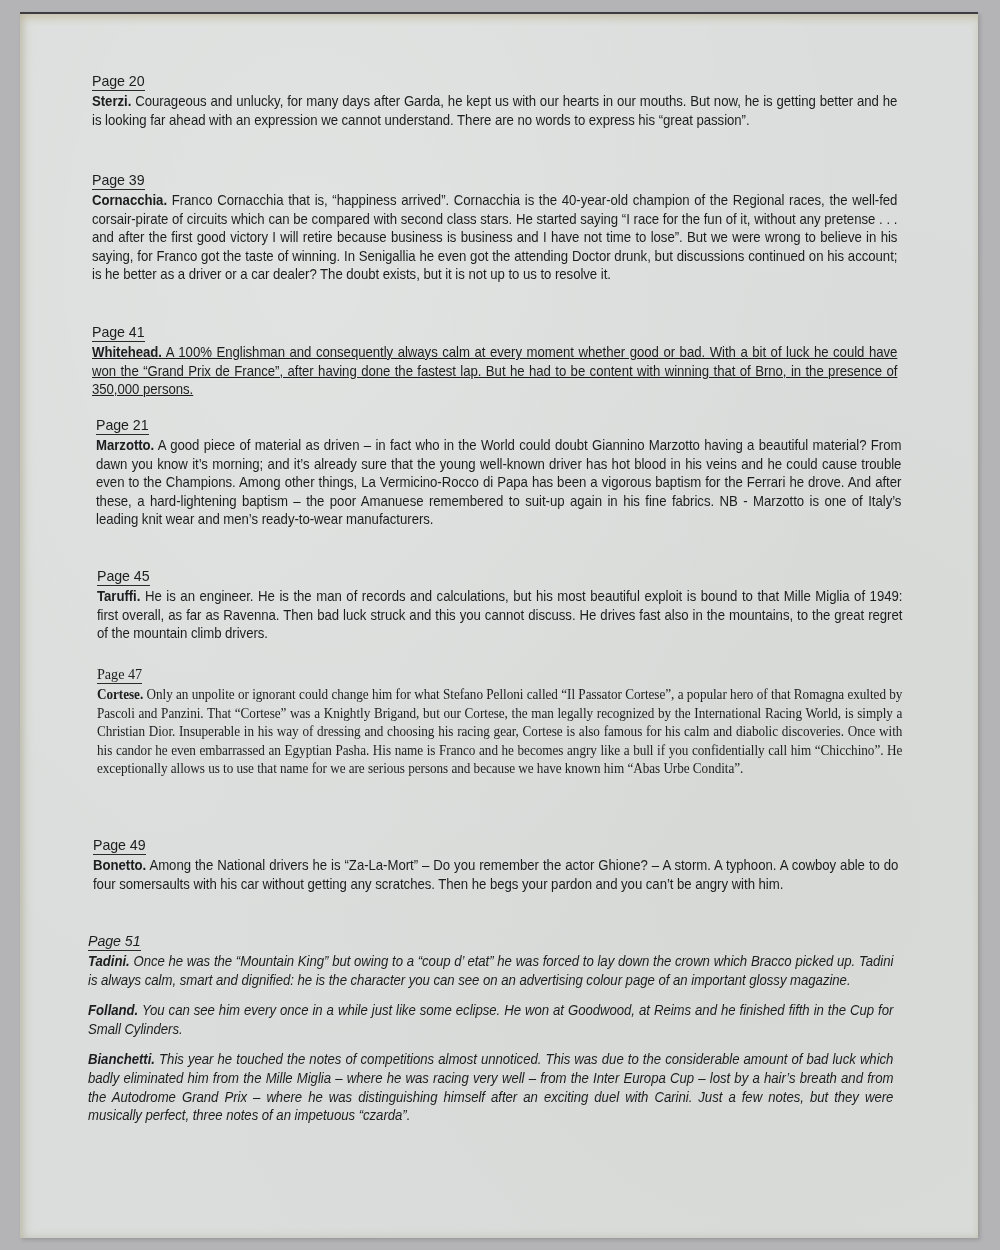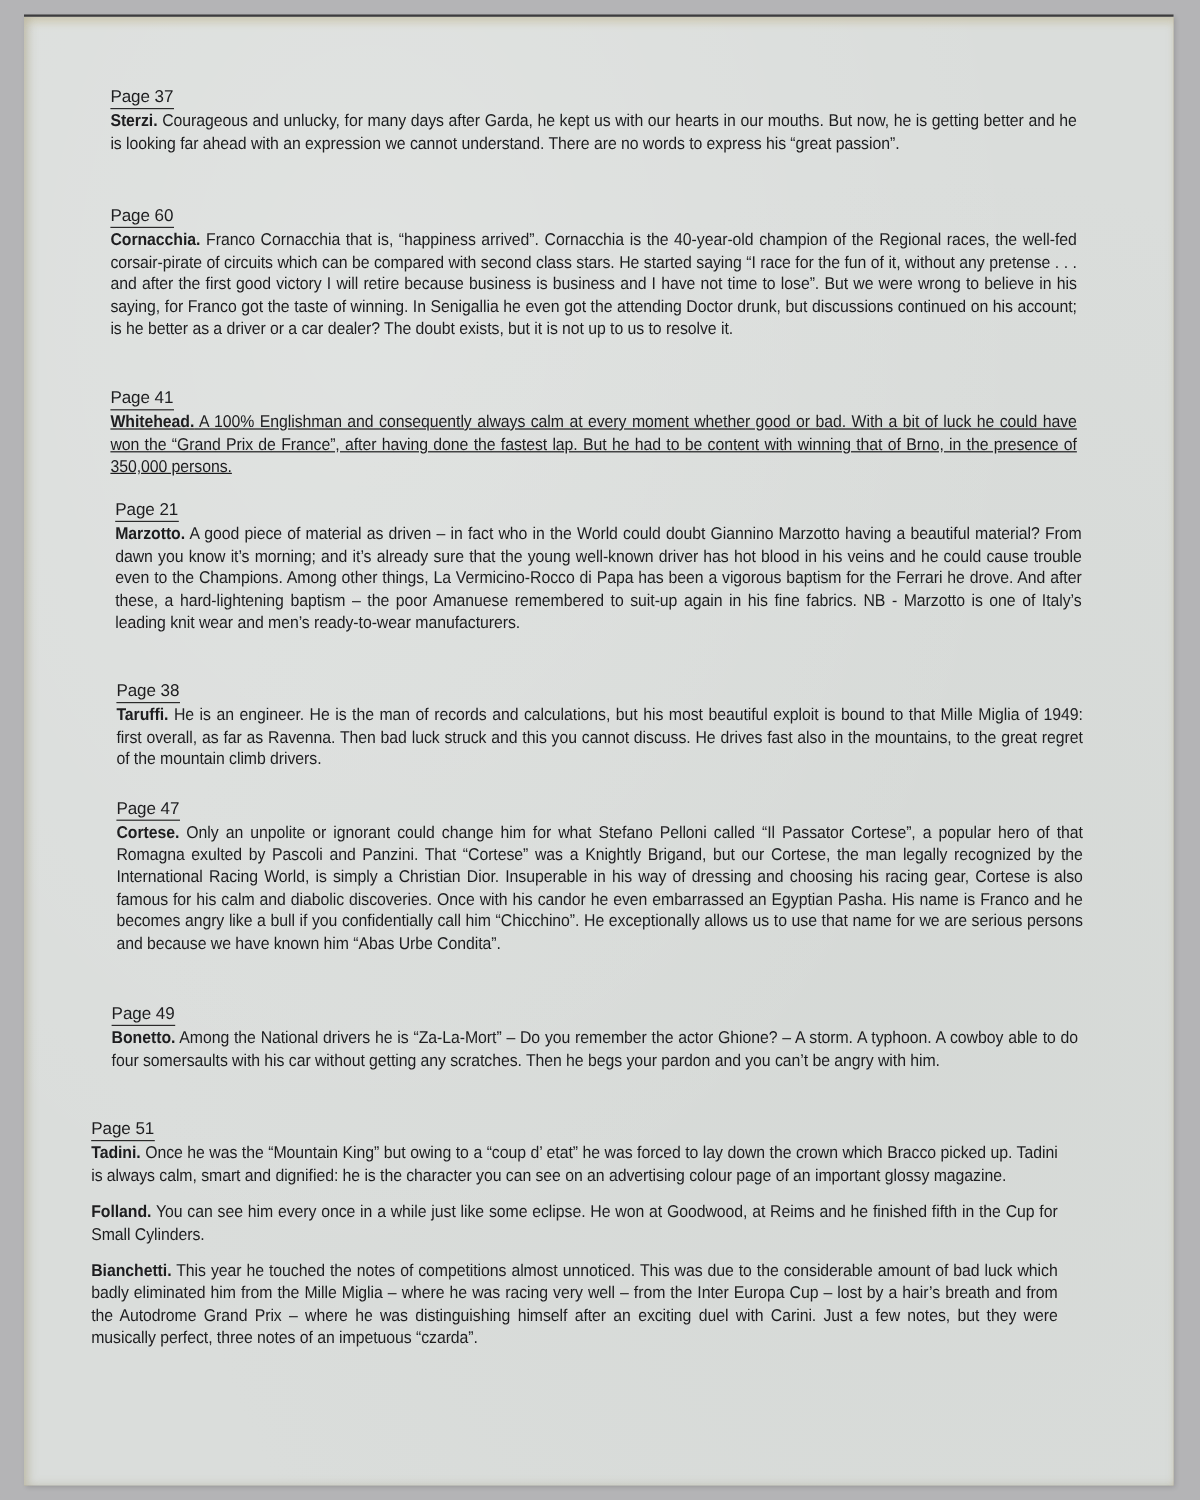--- a/index.html
+++ b/index.html
@@ -57,54 +57,54 @@
     .name {
       font-weight: bold;
     }
   </style>
 </head>
 <body>
 
 <div class="page">
 
   <div class="section" style="top:58px;">
-    <span class="page-label">Page 37</span>
+    <span class="page-label">Page 20</span>
     <p class="entry"><span class="name">Sterzi.</span><span> Courageous and unlucky, for many days after Garda, he kept us with our hearts in our mouths. But now, he is getting better and he is looking far ahead with an expression we cannot understand. There are no words to express his “great passion”.</span></p>
   </div>
 
   <div class="section" style="top:157px;">
-    <span class="page-label">Page 60</span>
+    <span class="page-label">Page 39</span>
     <p class="entry"><span class="name">Cornacchia.</span><span> Franco Cornacchia that is, “happiness arrived”. Cornacchia is the 40-year-old champion of the Regional races, the well-fed corsair-pirate of circuits which can be compared with second class stars. He started saying “I race for the fun of it, without any pretense . . . and after the first good victory I will retire because business is business and I have not time to lose”. But we were wrong to believe in his saying, for Franco got the taste of winning. In Senigallia he even got the attending Doctor drunk, but discussions continued on his account; is he better as a driver or a car dealer? The doubt exists, but it is not up to us to resolve it.</span></p>
   </div>
 
   <div class="section" style="top:309px;text-decoration:underline;">
     <span class="page-label">Page 41</span>
     <p class="entry"><span class="name">Whitehead.</span><span> A 100% Englishman and consequently always calm at every moment whether good or bad. With a bit of luck he could have won the “Grand Prix de France”, after having done the fastest lap. But he had to be content with winning that of Brno, in the presence of 350,000 persons.</span></p>
   </div>
 
   <div class="section" style="top:402px; left:76px;">
     <span class="page-label">Page 21</span>
     <p class="entry"><span class="name">Marzotto.</span><span> A good piece of material as driven – in fact who in the World could doubt Giannino Marzotto having a beautiful material? From dawn you know it’s morning; and it’s already sure that the young well-known driver has hot blood in his veins and he could cause trouble even to the Champions. Among other things, La Vermicino-Rocco di Papa has been a vigorous baptism for the Ferrari he drove. And after these, a hard-lightening baptism – the poor Amanuese remembered to suit-up again in his fine fabrics. NB - Marzotto is one of Italy’s leading knit wear and men’s ready-to-wear manufacturers.</span></p>
   </div>
 
   <div class="section" style="top:553px; left:77px;">
-    <span class="page-label">Page 38</span>
+    <span class="page-label">Page 45</span>
     <p class="entry"><span class="name">Taruffi.</span><span> He is an engineer. He is the man of records and calculations, but his most beautiful exploit is bound to that Mille Miglia of 1949: first overall, as far as Ravenna. Then bad luck struck and this you cannot discuss. He drives fast also in the mountains, to the great regret of the mountain climb drivers.</span></p>
   </div>
 
-  <div class="section" style="top:651px; left:77px;">
+  <div class="section" style="top:651px; left:77px;font-family:Liberation Serif, serif;">
     <span class="page-label">Page 47</span>
     <p class="entry"><span class="name">Cortese.</span><span> Only an unpolite or ignorant could change him for what Stefano Pelloni called “Il Passator Cortese”, a popular hero of that Romagna exulted by Pascoli and Panzini. That “Cortese” was a Knightly Brigand, but our Cortese, the man legally recognized by the International Racing World, is simply a Christian Dior. Insuperable in his way of dressing and choosing his racing gear, Cortese is also famous for his calm and diabolic discoveries. Once with his candor he even embarrassed an Egyptian Pasha. His name is Franco and he becomes angry like a bull if you confidentially call him “Chicchino”. He exceptionally allows us to use that name for we are serious persons and because we have known him “Abas Urbe Condita”.</span></p>
   </div>
 
   <div class="section" style="top:822px; left:73px;">
     <span class="page-label">Page 49</span>
     <p class="entry"><span class="name">Bonetto.</span><span> Among the National drivers he is “Za-La-Mort” – Do you remember the actor Ghione? – A storm. A typhoon. A cowboy able to do four somersaults with his car without getting any scratches. Then he begs your pardon and you can’t be angry with him.</span></p>
   </div>
 
-  <div class="section" style="top:918px; left:56px;">
+  <div class="section" style="top:918px; left:68px;font-style:italic;">
     <span class="page-label">Page 51</span>
     <p class="entry"><span class="name">Tadini.</span><span> Once he was the “Mountain King” but owing to a “coup d’ etat” he was forced to lay down the crown which Bracco picked up. Tadini is always calm, smart and dignified: he is the character you can see on an advertising colour page of an important glossy magazine.</span></p>
     <p class="entry"><span class="name">Folland.</span><span> You can see him every once in a while just like some eclipse. He won at Goodwood, at Reims and he finished fifth in the Cup for Small Cylinders.</span></p>
     <p class="entry"><span class="name">Bianchetti.</span><span> This year he touched the notes of competitions almost unnoticed. This was due to the considerable amount of bad luck which badly eliminated him from the Mille Miglia – where he was racing very well – from the Inter Europa Cup – lost by a hair’s breath and from the Autodrome Grand Prix – where he was distinguishing himself after an exciting duel with Carini. Just a few notes, but they were musically perfect, three notes of an impetuous “czarda”.</span></p>
   </div>
 
 </div>
 
 </body></html>

